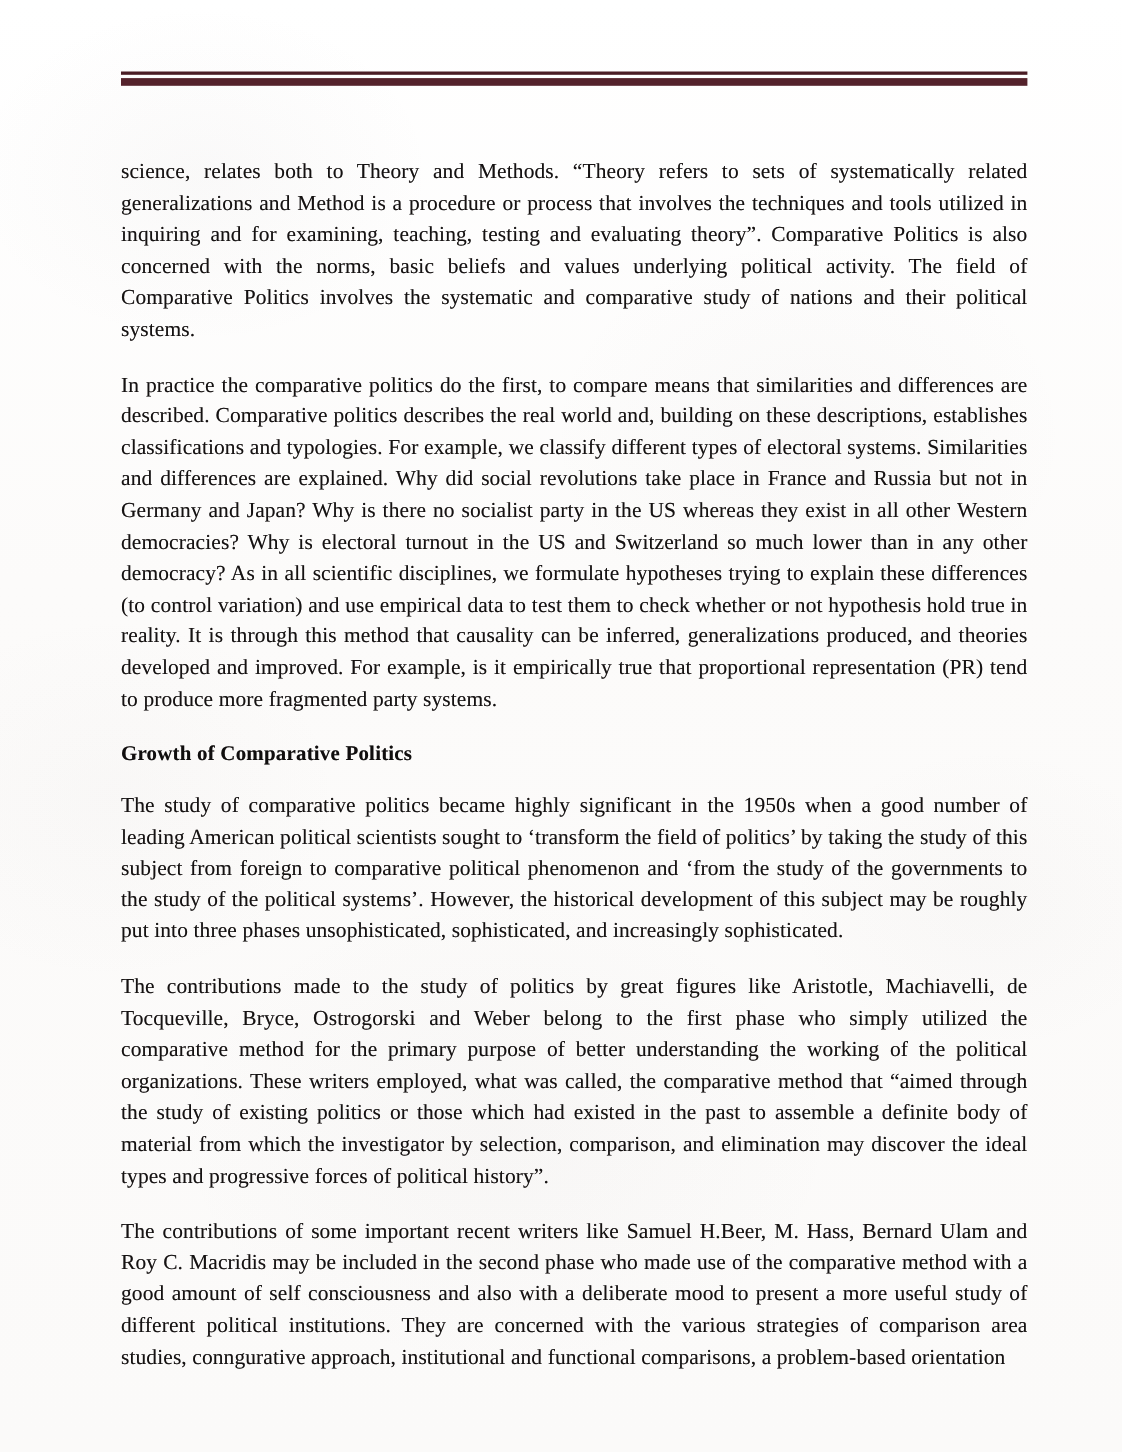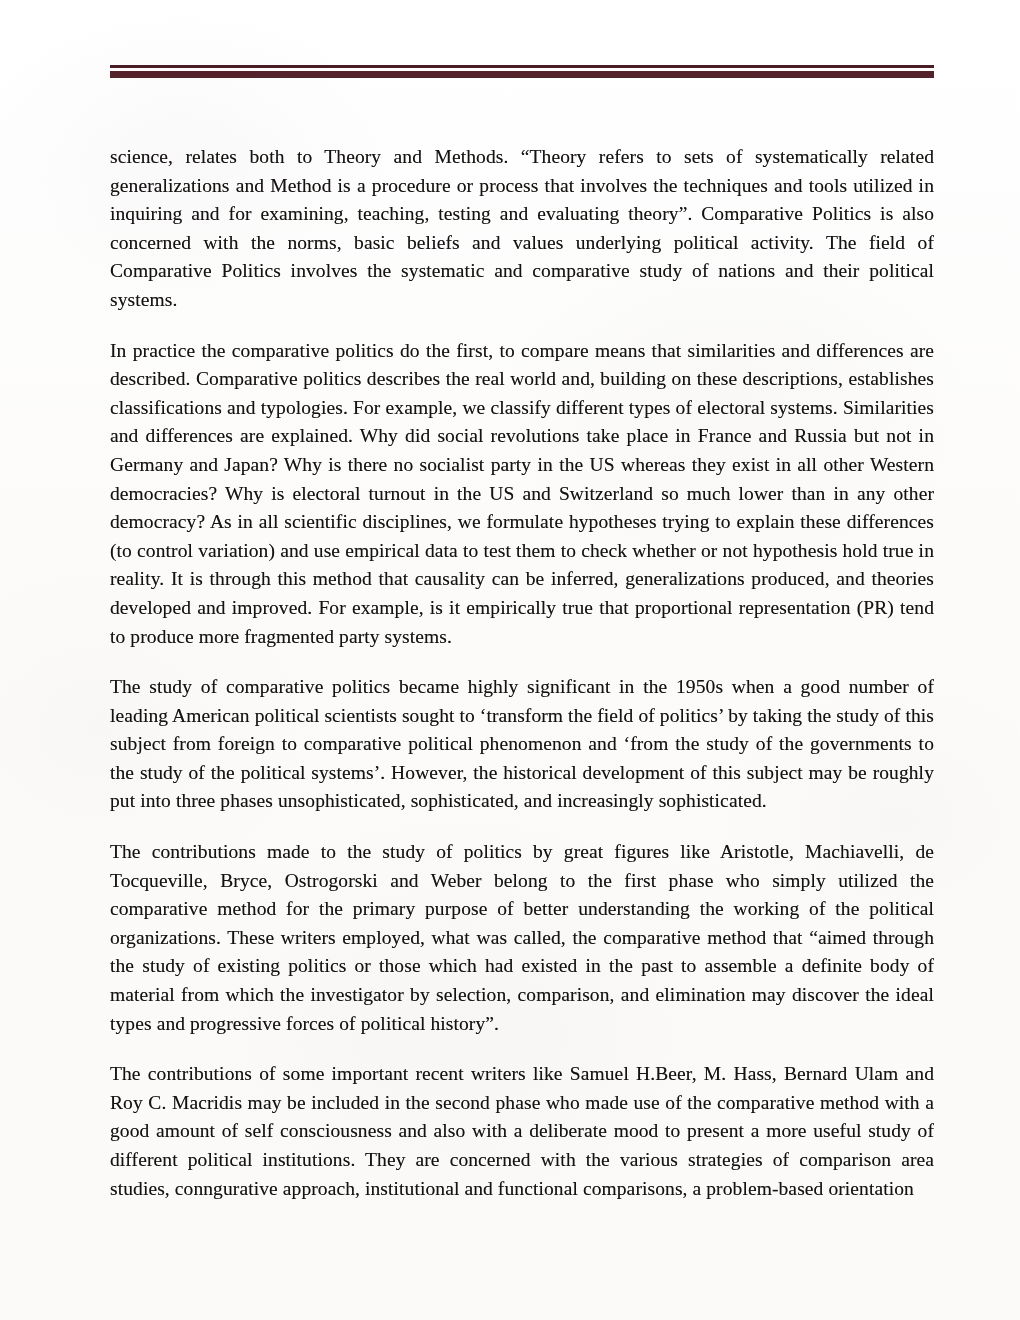--- a/index.html
+++ b/index.html
@@ -100,20 +100,21 @@
     <div class="rule-gap"></div>
     <div class="rule-thick"></div>
   </div>
 
   <div class="body-block">
 
     <p class="para">science, relates both to Theory and Methods. “Theory refers to sets of systematically related generalizations and Method is a procedure or process that involves the techniques and tools utilized in inquiring and for examining, teaching, testing and evaluating theory”. Comparative Politics is also concerned with the norms, basic beliefs and values underlying political activity. The field of Comparative Politics involves the systematic and comparative study of nations and their political systems.</p>
 
     <p class="para">In practice the comparative politics do the first, to compare means that similarities and differences are described. Comparative politics describes the real world and, building on these descriptions, establishes classifications and typologies. For example, we classify different types of electoral systems. Similarities and differences are explained. Why did social revolutions take place in France and Russia but not in Germany and Japan? Why is there no socialist party in the US whereas they exist in all other Western democracies? Why is electoral turnout in the US and Switzerland so much lower than in any other democracy? As in all scientific disciplines, we formulate hypotheses trying to explain these differences (to control variation) and use empirical data to test them to check whether or not hypothesis hold true in reality. It is through this method that causality can be inferred, generalizations produced, and theories developed and improved. For example, is it empirically true that proportional representation (PR) tend to produce more fragmented party systems.</p>
 
+    <h2 class="section-heading">Growth of Comparative Politics</h2>
 
     <p class="para">The study of comparative politics became highly significant in the 1950s when a good number of leading American political scientists sought to ‘transform the field of politics’ by taking the study of this subject from foreign to comparative political phenomenon and ‘from the study of the governments to the study of the political systems’. However, the historical development of this subject may be roughly put into three phases unsophisticated, sophisticated, and increasingly sophisticated.</p>
 
     <p class="para">The contributions made to the study of politics by great figures like Aristotle, Machiavelli, de Tocqueville, Bryce, Ostrogorski and Weber belong to the first phase who simply utilized the comparative method for the primary purpose of better understanding the working of the political organizations. These writers employed, what was called, the comparative method that “aimed through the study of existing politics or those which had existed in the past to assemble a definite body of material from which the investigator by selection, comparison, and elimination may discover the ideal types and progressive forces of political history”.</p>
 
     <p class="para">The contributions of some important recent writers like Samuel H.Beer, M. Hass, Bernard Ulam and Roy C. Macridis may be included in the second phase who made use of the comparative method with a good amount of self consciousness and also with a deliberate mood to present a more useful study of different political institutions. They are concerned with the various strategies of comparison area studies, conngurative approach, institutional and functional comparisons, a problem-based orientation</p>
 
   </div>
 
 </div>

